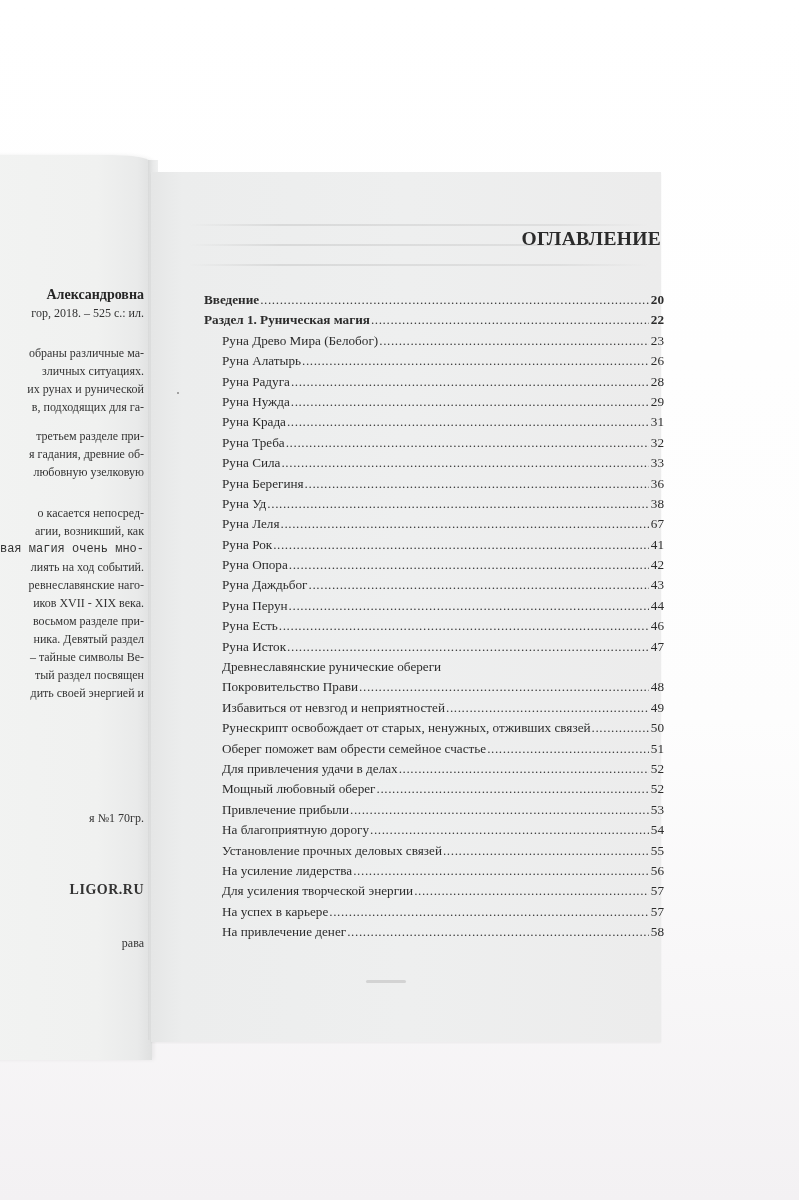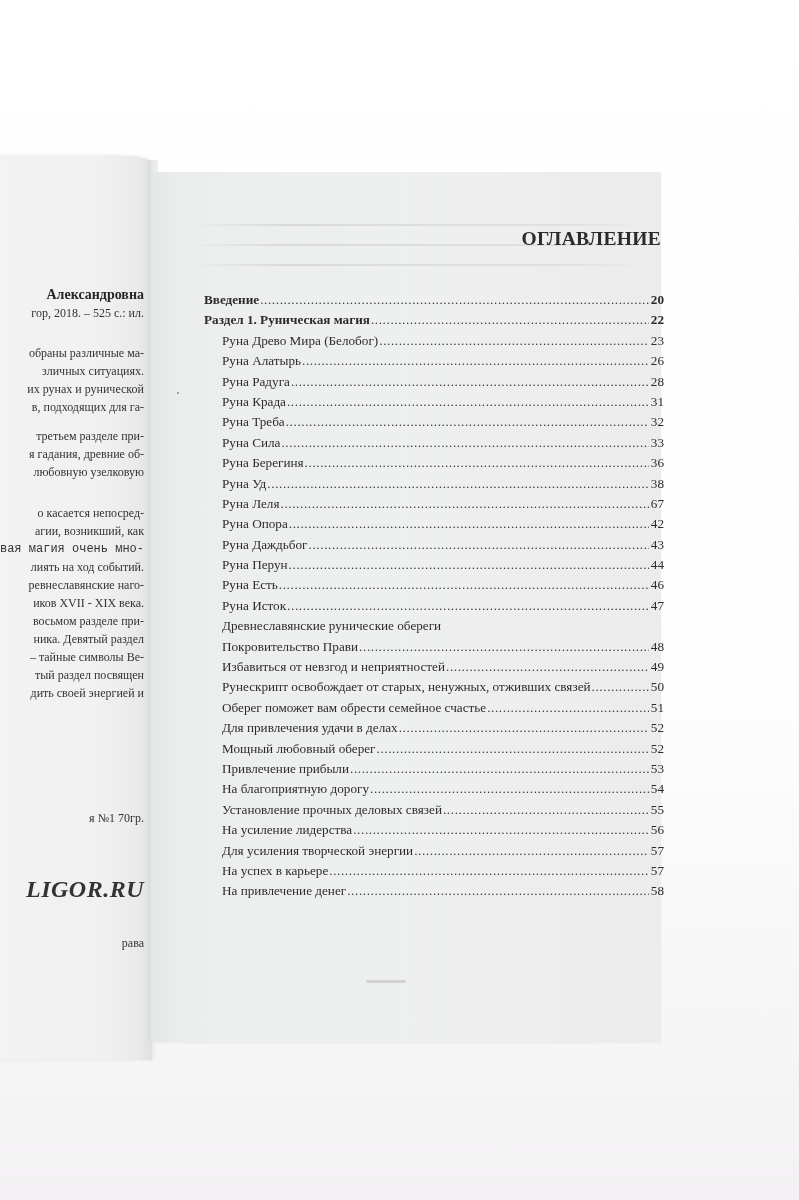--- a/index.html
+++ b/index.html
@@ -37,24 +37,23 @@
     color: #333;
   }
   .left-text.bold {
     font-weight: bold;
     font-size: 14px;
     color: #262626;
   }
   .left-text.big {
     font-family: "Liberation Serif", serif;
     font-weight: bold;
-    font-size: 24px;
+    font-size: 14px;
     letter-spacing: 0.5px;
     color: #333;
-    font-style: italic;
   }
 
   
   .gutter {
     position: absolute;
     left: 148px;
     top: 160px;
     width: 10px;
     height: 880px;
     background: linear-gradient(90deg, #d8d9d9 0%, #e8e9e9 50%, #eff0f0 100%);
@@ -216,20 +215,25 @@
         <span class="toc-label">Руна Алатырь</span>
         <span class="toc-dots"></span>
         <span class="toc-page">26</span>
       </div>
       <div class="toc-row level-1">
         <span class="toc-label">Руна Радуга</span>
         <span class="toc-dots"></span>
         <span class="toc-page">28</span>
       </div>
       <div class="toc-row level-1">
+        <span class="toc-label">Руна Нужда</span>
+        <span class="toc-dots"></span>
+        <span class="toc-page">29</span>
+      </div>
+      <div class="toc-row level-1">
         <span class="toc-label">Руна Крада</span>
         <span class="toc-dots"></span>
         <span class="toc-page">31</span>
       </div>
       <div class="toc-row level-1">
         <span class="toc-label">Руна Треба</span>
         <span class="toc-dots"></span>
         <span class="toc-page">32</span>
       </div>
       <div class="toc-row level-1">
@@ -244,20 +248,25 @@
       </div>
       <div class="toc-row level-1">
         <span class="toc-label">Руна Уд</span>
         <span class="toc-dots"></span>
         <span class="toc-page">38</span>
       </div>
       <div class="toc-row level-1">
         <span class="toc-label">Руна Леля</span>
         <span class="toc-dots"></span>
         <span class="toc-page">67</span>
+      </div>
+      <div class="toc-row level-1">
+        <span class="toc-label">Руна Рок</span>
+        <span class="toc-dots"></span>
+        <span class="toc-page">41</span>
       </div>
       <div class="toc-row level-1">
         <span class="toc-label">Руна Опора</span>
         <span class="toc-dots"></span>
         <span class="toc-page">42</span>
       </div>
       <div class="toc-row level-1">
         <span class="toc-label">Руна Даждьбог</span>
         <span class="toc-dots"></span>
         <span class="toc-page">43</span>

